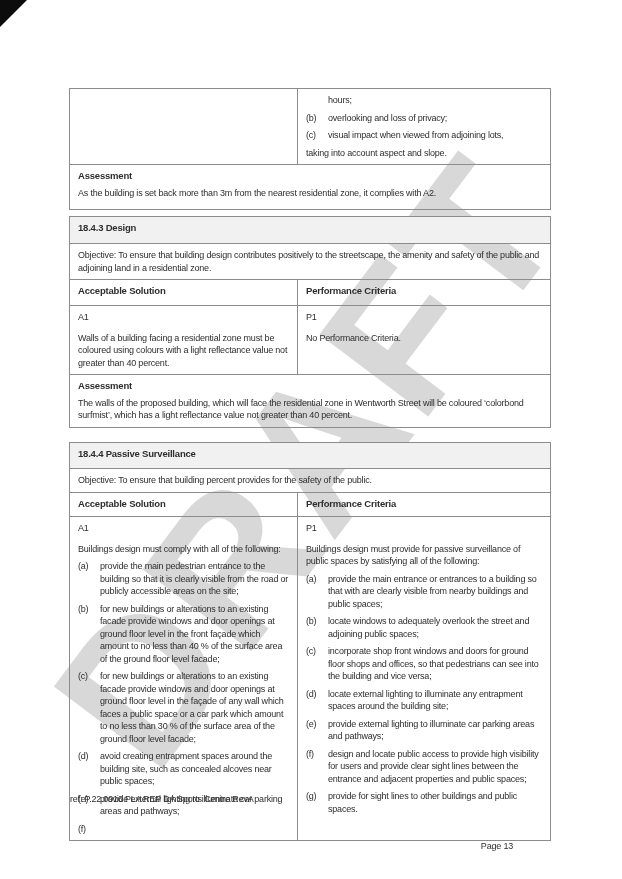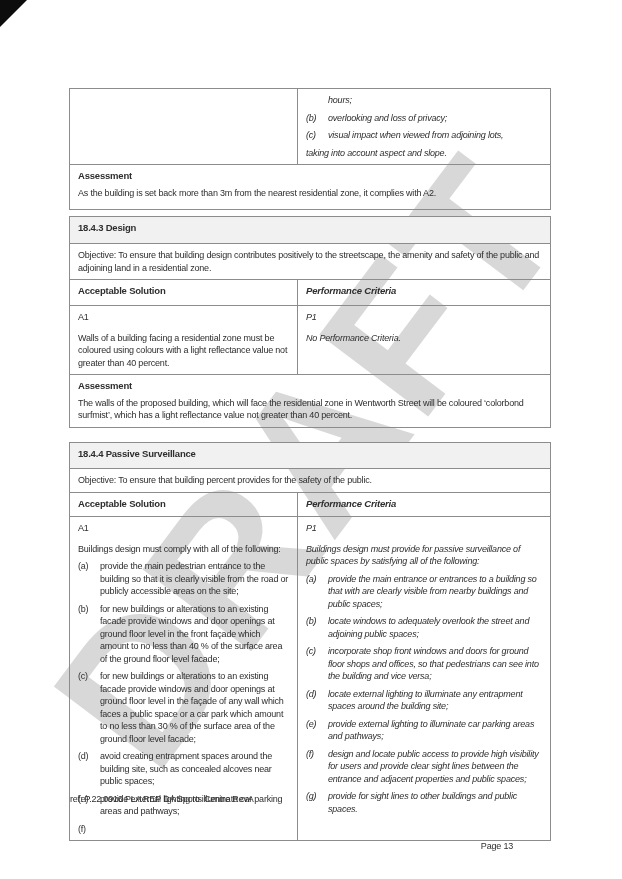--- a/index.html
+++ b/index.html
@@ -21,21 +21,21 @@
     position:absolute; left:69px; width:482px; z-index:1;
     border:1px solid #8c8c8c; box-sizing:border-box;
   }
   .t-prev   { top:88px; }
   .t-design { top:216px; }
   .t-pass   { top:442px; }
   .row { display:flex; border-top:1px solid #8c8c8c; box-sizing:border-box; }
   .row:first-child { border-top:none; }
   .cell { box-sizing:border-box; padding:5px 8px; font-size:9px; letter-spacing:-0.2px; line-height:12.5px; }
   .cell-l { width:228px; border-right:1px solid #8c8c8c; }
-  .cell-r { flex:1;font-style:italic; }
+  .cell-r { flex:1; }
   .span-cell { width:100%; }
   .section-title { font-weight:bold; font-size:9.5px; background:#f1f1f1; }
   .col-head { font-weight:bold; font-size:9.5px; }
   .bold { font-weight:bold; font-size:9.5px; }
   .mt { margin-top:8px; }
   .li { display:flex; margin-top:5px; }
   .li-n { width:22px; flex:none; }
   .li-t { flex:1; }
   .indent { padding-left:22px; }
   .asm-body { margin-top:4px; }

